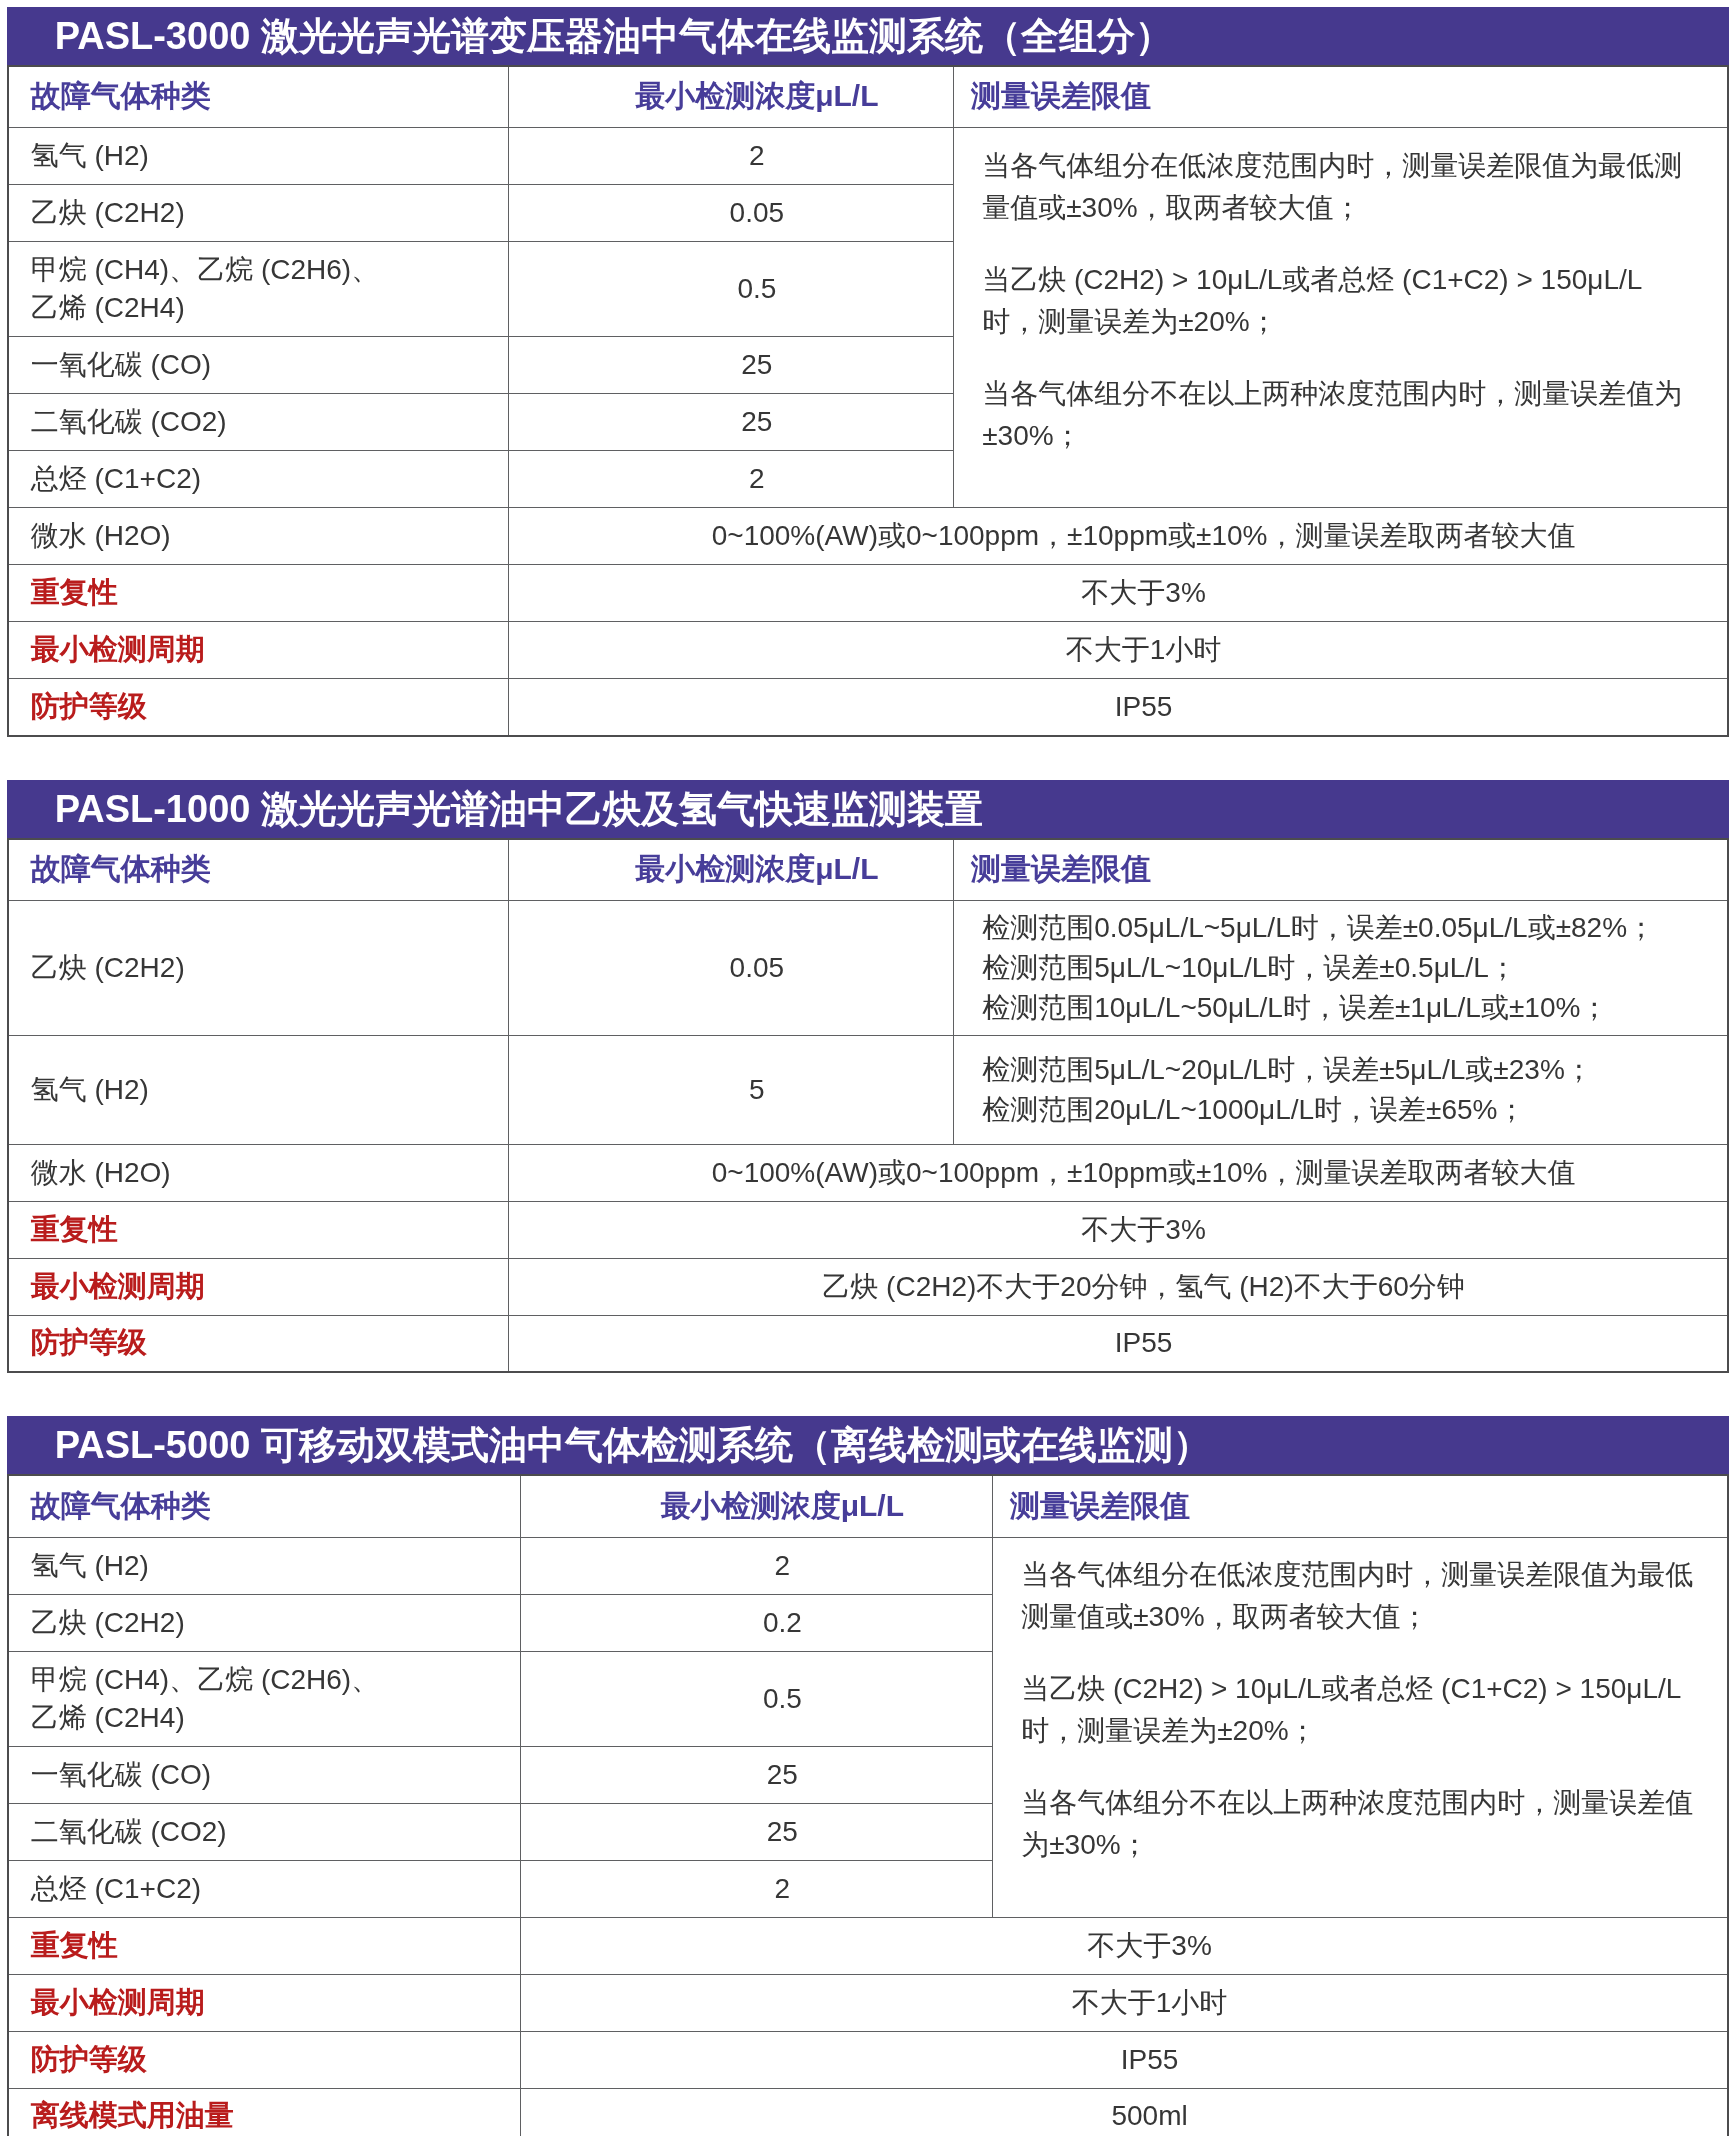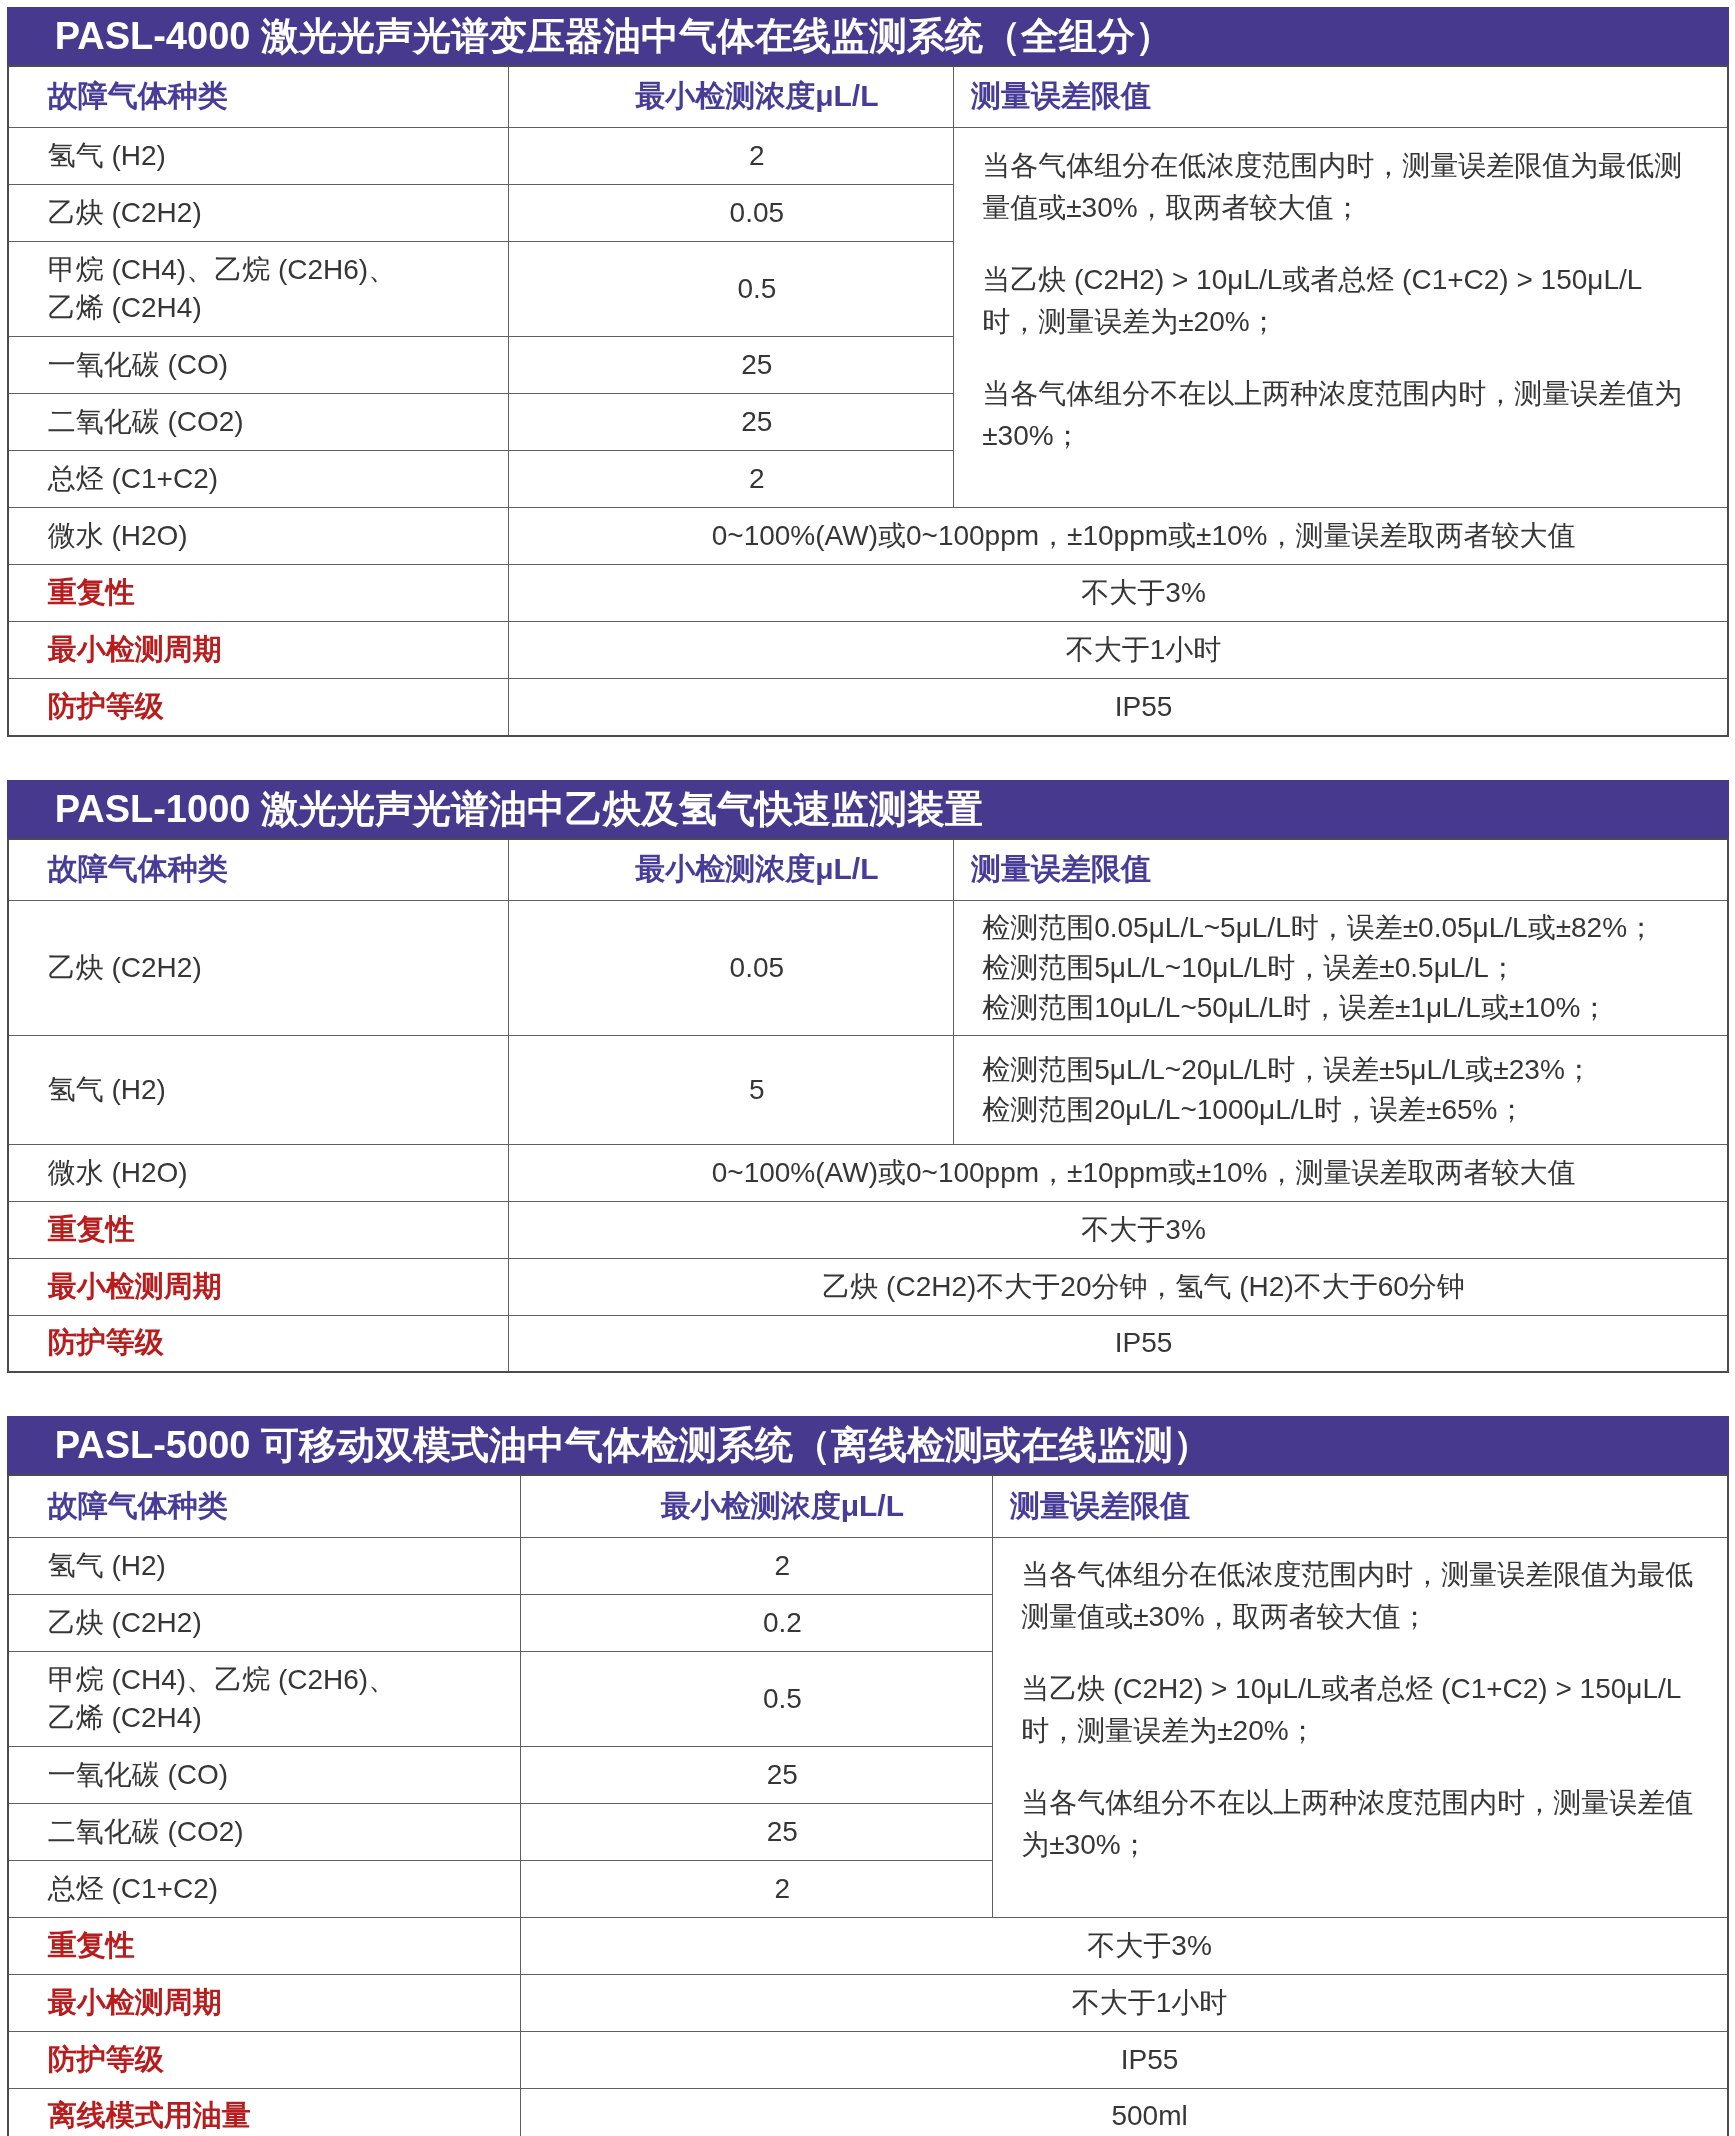--- a/index.html
+++ b/index.html
@@ -50,21 +50,21 @@
   tr.h68 > td{height:57px;}
   tr.h114 > td{height:95px;}
   tr.h156 > td{height:130px;}
   tr.h130 > td{height:109px;}
 
   tr.head td{
     color:#473d99;
     font-weight:bold;
     font-size:30px;
   }
-  .c1{padding-left:39px;padding-right:16.7px;}
+  .c1{padding-left:22px;padding-right:16.7px;}
   .c2{padding-left:68px;padding-right:16.7px;text-align:center;}
   .center{text-align:left;padding:0 16.7px;}
 
   .accent-label{color:#b91c1c;font-weight:bold;font-size:29px;}
 
   .name-line{display:block;line-height:38px;}
 
   .errcell{
     vertical-align:top;
     padding:16.7px 33px 13.4px 28px;
@@ -74,21 +74,21 @@
 
   .errlines{padding:6.7px 25px 6.7px 28px;}
   .errline{display:block;line-height:40px;}
 </style>
 </head>
 <body>
 
 <div class="page">
 
   <section class="tbl-section">
-    <div class="titlebar">PASL-4000 激光光声光谱变压器油中气体在线监测系统（全组分）</div>
+    <div class="titlebar">PASL-3000 激光光声光谱变压器油中气体在线监测系统（全组分）</div>
     <table class="t-a">
       <colgroup>
           <col>
           <col>
           <col>
         </colgroup>
       <tbody>
           <tr class="head h74">
         <td class="c1">故障气体种类</td>
         <td class="c2">最小检测浓度μL/L</td>

